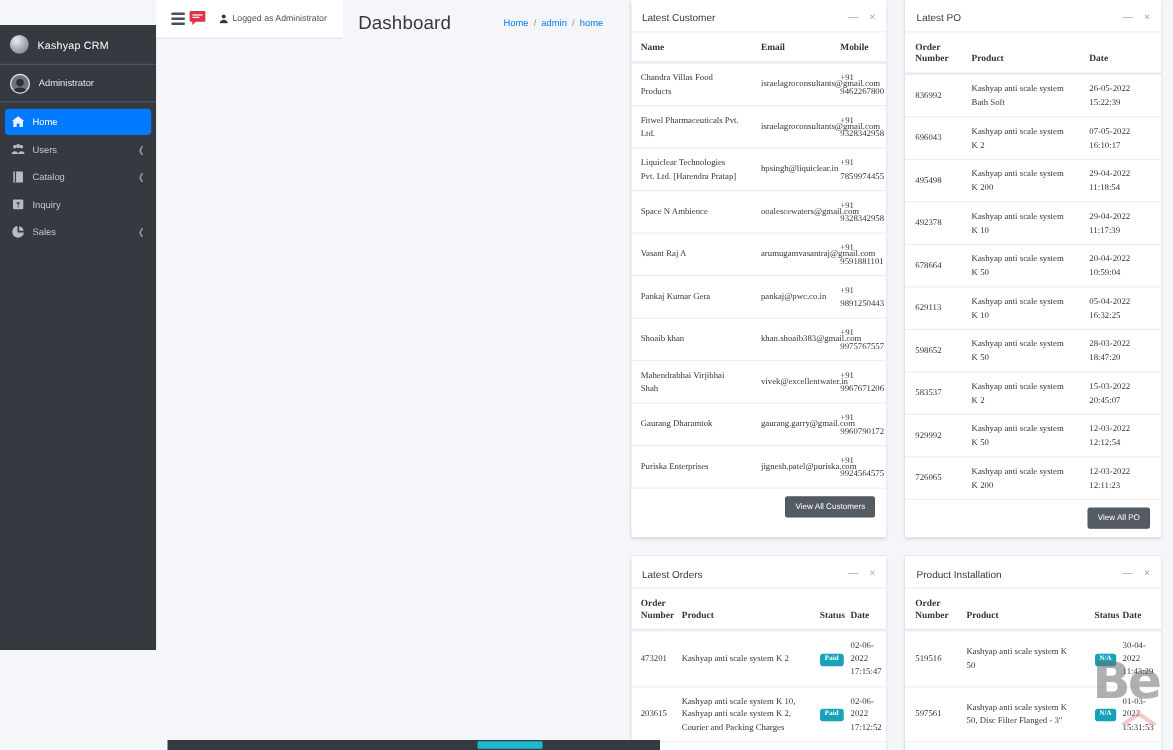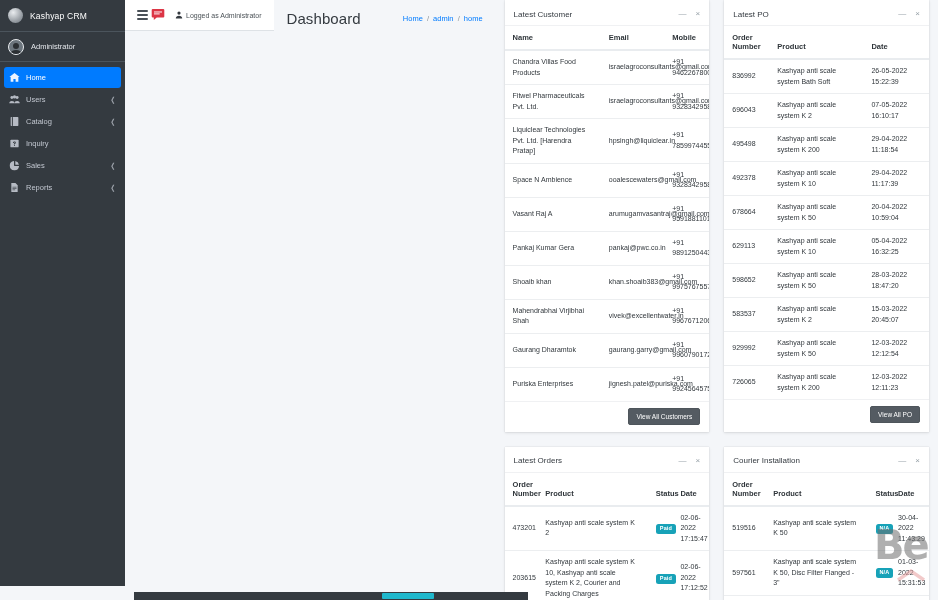--- a/index.html
+++ b/index.html
@@ -7,24 +7,25 @@
   html, body {
     width: 938px; height: 600px;
     overflow: hidden;
     font-family: "Liberation Sans", sans-serif;
     background: #f4f6f9;
   }
   #app { display: flex; width: 938px; height: 600px; position: relative; }
 
   
   .sidebar {
-    width: 125px; min-width: 125px; height: 586px;
+    width: 125px; min-width: 125px; height: 500px;
     background: #343a40; color: #c2c7d0;
     display: flex; flex-direction: column;
     overflow: hidden;
+    margin-top: 20px;
   }
   .brand {
     height: 32px; display: flex; align-items: center;
     padding: 0 8px; gap: 7px;
     border-bottom: 1px solid #4b545c;
   }
   .brand-logo {
     width: 15px; height: 15px; border-radius: 50%;
     background: radial-gradient(circle at 35% 30%, #e9ecef 0%, #9aa0a6 60%, #6c757d 100%);
     flex: 0 0 auto;
@@ -123,21 +124,21 @@
     height: 23px; display: flex; align-items: center;
     padding: 0 9px; border-bottom: 1px solid #f0f1f3;
     flex: 0 0 auto;
   }
   .card-title { font-size: 8px; color: #343a40; white-space: nowrap; }
   .card-tools { margin-left: auto; display: flex; align-items: center; gap: 9px; }
   .card-tool {
     font-size: 8px; color: #96a0a7; line-height: 1; cursor: pointer;
     font-family: "Liberation Sans", sans-serif;
   }
-  .card-body { padding: 0; overflow: hidden; }
+  .card-body { padding: 0; overflow: hidden; font-family: Liberation Serif, serif; }
 
   table.grid { width: 100%; border-collapse: collapse; table-layout: fixed; }
   table.grid th {
     text-align: left; font-size: 7.5px; color: #2f353a; font-weight: bold;
     padding: 7px 8px 7px 8px; border-bottom: 2px solid #e9ecef;
     vertical-align: bottom; white-space: normal;
   }
   table.grid td {
     font-size: 7px; color: #31373c; padding: 6px 8px;
     border-top: 1px solid #eceef0; vertical-align: middle;
@@ -263,32 +264,20 @@
           <span class="nav-label">Inquiry</span>
         </div>
         <div class="nav-item">
           <span class="nav-ico">
             <svg viewBox="0 0 16 16">
               <path d="M7.3 1.3A6.8 6.8 0 1 0 14.7 8.7H8A.7.7 0 0 1 7.3 8z"></path>
               <path d="M9.2 1.5A6.8 6.8 0 0 1 14.5 6.8H9.2z"></path>
             </svg>
           </span>
           <span class="nav-label">Sales</span>
-          <span class="nav-caret">❮</span>
-        </div>
-        <div class="nav-item">
-          <span class="nav-ico">
-            <svg viewBox="0 0 16 16">
-              <path d="M3.4 1.4h6l3.2 3.2v10H3.4z"></path>
-              <rect x="5" y="7" width="6" height=".9" fill="#343a40"></rect>
-              <rect x="5" y="9" width="6" height=".9" fill="#343a40"></rect>
-              <rect x="5" y="11" width="4" height=".9" fill="#343a40"></rect>
-            </svg>
-          </span>
-          <span class="nav-label">Reports</span>
           <span class="nav-caret">❮</span>
         </div>
       </nav>
   </aside>
 
   <div class="content-wrap">
 
     <header class="topbar">
       <span class="hamburger">
           <i></i>
@@ -541,21 +530,21 @@
                   <td class="date-cell">26-05-2022
 16:15:28</td>
                 </tr>
               </tbody>
           </table>
         </div>
       </section>
 
       <section class="card clipped">
         <div class="card-head">
-          <span class="card-title">Courier Installation</span>
+          <span class="card-title">Product Installation</span>
           <span class="card-tools">
             <span class="card-tool">—</span>
             <span class="card-tool">×</span>
           </span>
         </div>
         <div class="card-body">
           <table class="grid">
             <colgroup>
                 <col class="ins-c1">
                 <col class="ins-c2">

